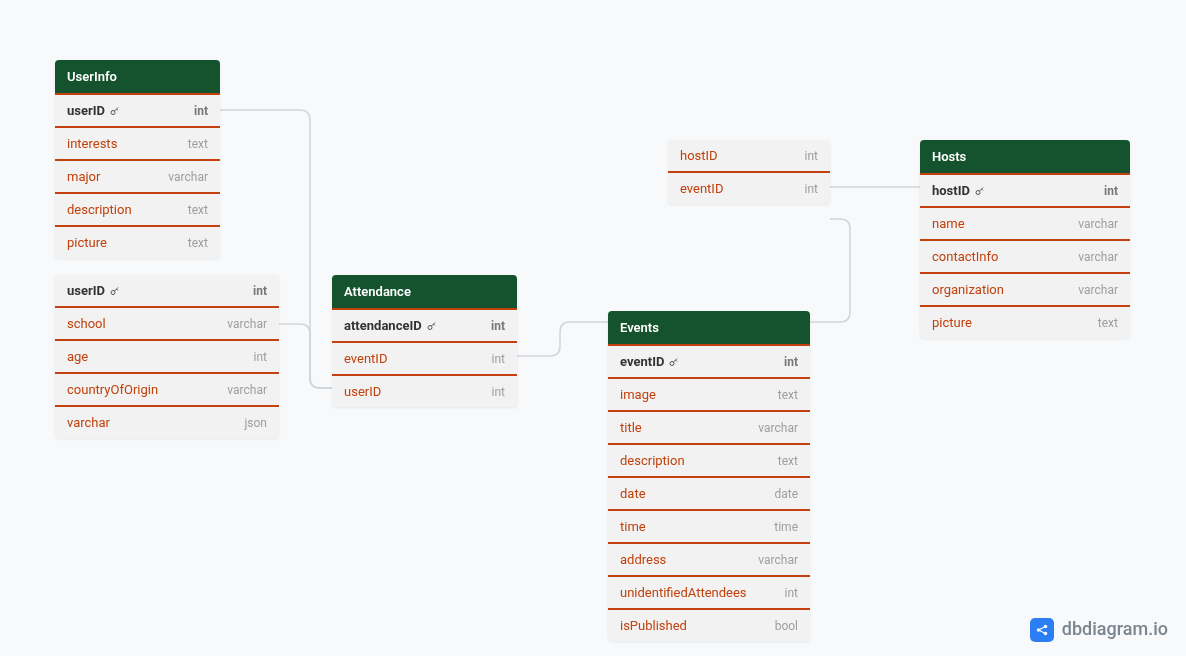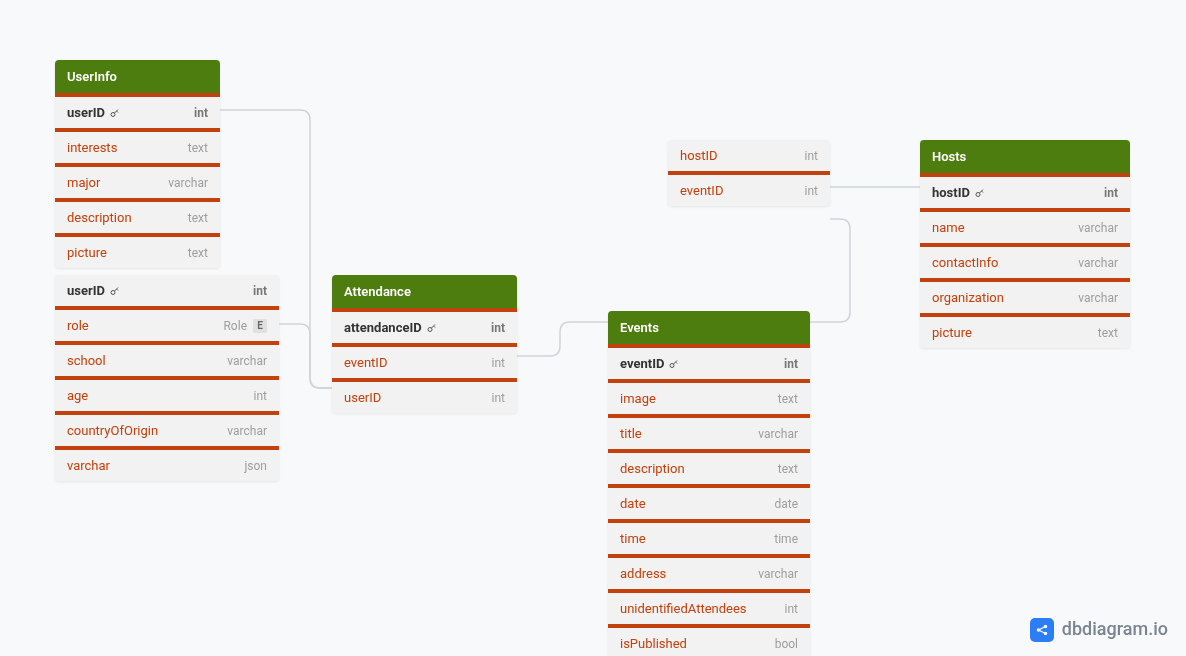--- a/index.html
+++ b/index.html
@@ -21,33 +21,33 @@
       height: 100%;
     }
     .table {
       position: absolute;
       background: #f2f2f2;
       border-radius: 4px;
       box-shadow: 0 1px 3px rgba(0,0,0,0.08);
       overflow: hidden;
     }
     .table-header {
-      background: #4d7c0f;
+      background: #14532d;
       color: #fff;
       font-weight: 600;
       font-size: 13px;
       padding: 9px 12px;
     }
     .row {
       display: flex;
       justify-content: space-between;
       align-items: center;
       padding: 8px 12px;
       font-size: 13px;
-      border-top: 4px solid #c2410c;
+      border-top: 2px solid #c2410c;
     }
     .row:first-of-type {
       border-top: none;
     }
     .col-name {
       color: #c2410c;
       display: flex;
       align-items: center;
       gap: 4px;
     }
@@ -176,27 +176,20 @@
       <span class="col-name pk">
         <span>userID</span>
         <span class="key-icon">
           <svg viewBox="0 0 24 24" fill="none" stroke="#555" stroke-width="2">
               <circle cx="8" cy="15" r="4"></circle>
               <path d="M11 12 L18 5 M15 8 L18 11"></path>
             </svg>
         </span>
       </span>
       <span class="col-type pk">int</span>
-    </div>
-    <div class="row">
-      <span class="col-name">role</span>
-      <span class="col-type">
-        <span>Role</span>
-        <span class="enum-badge">E</span>
-      </span>
     </div>
     <div class="row">
       <span class="col-name">school</span>
       <span class="col-type">varchar</span>
     </div>
     <div class="row">
       <span class="col-name">age</span>
       <span class="col-type">int</span>
     </div>
     <div class="row">

